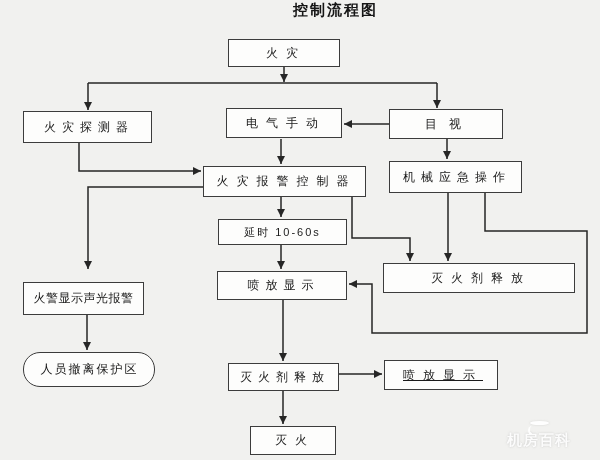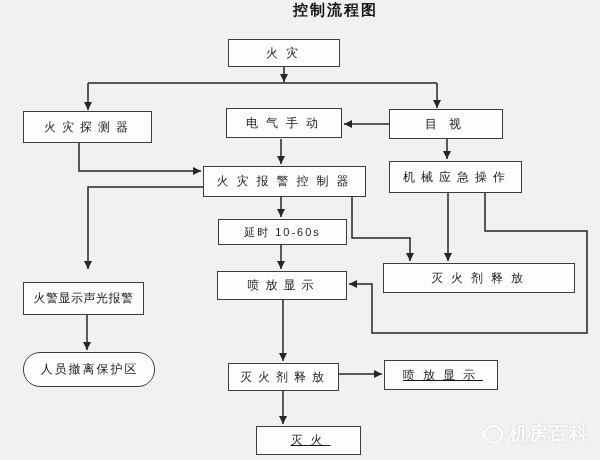--- a/index.html
+++ b/index.html
@@ -30,22 +30,23 @@
   .ls8{letter-spacing:8px;}   .ls8 span{padding-left:4px;}
   .ls6{letter-spacing:6px;}   .ls6 span{padding-left:3px;}
   .ls2{letter-spacing:2px;}   .ls2 span{padding-left:1px;}
   .ls0{letter-spacing:0.5px;margin-top:11px;}
   .delay-node{font-size:11px;letter-spacing:2px;}
   .watermark{
     position:absolute;left:484px;top:421px;width:110px;height:26px;
     display:flex;align-items:center;gap:6px;
     color:rgba(255,255,255,0.92);
     text-shadow:0 0 2px rgba(160,160,160,0.55);
-    font-size:19px;font-weight:bold;letter-spacing:1px;
+    font-size:15px;font-weight:bold;letter-spacing:1px;
     pointer-events:none;
+    flex-direction:column;
   }
   .wm-circle{
     width:19px;height:19px;border-radius:50%;
     border:2.5px solid rgba(255,255,255,0.92);
     box-sizing:border-box;
     box-shadow:0 0 2px rgba(170,170,170,0.45), inset 0 0 2px rgba(170,170,170,0.45);
     position:relative;
   }
   .wm-circle:before{
     content:"";position:absolute;left:-4px;top:3px;width:6px;height:9px;
@@ -150,21 +151,21 @@
   </div>
 
   <div class="node ls6" style="left:228px;top:363px;width:111px;height:28px;">
     <span>灭火剂释放</span>
   </div>
 
   <div class="node ls8" style="left:384px;top:360px;width:114px;height:30px;text-decoration:underline;">
     <span>喷放显示</span>
   </div>
 
-  <div class="node ls8" style="left:256px;top:426px;width:105px;height:29px;text-decoration:underline;">
+  <div class="node ls8" style="left:250px;top:426px;width:86px;height:29px;">
     <span>灭火</span>
   </div>
 
   <div class="watermark">
     <span class="wm-circle"></span>
     <span>机房百科</span>
   </div>
 
 </div>
 

